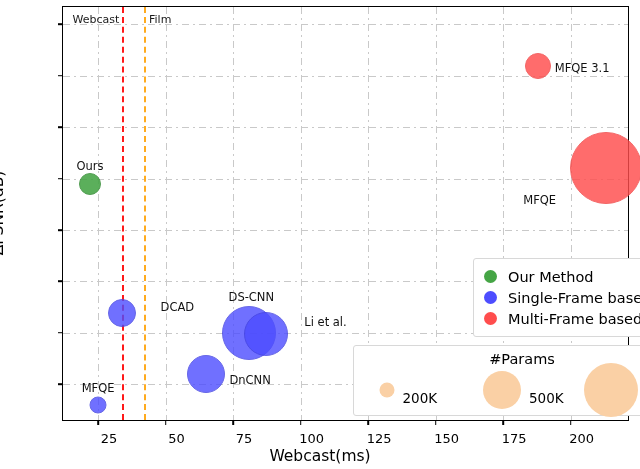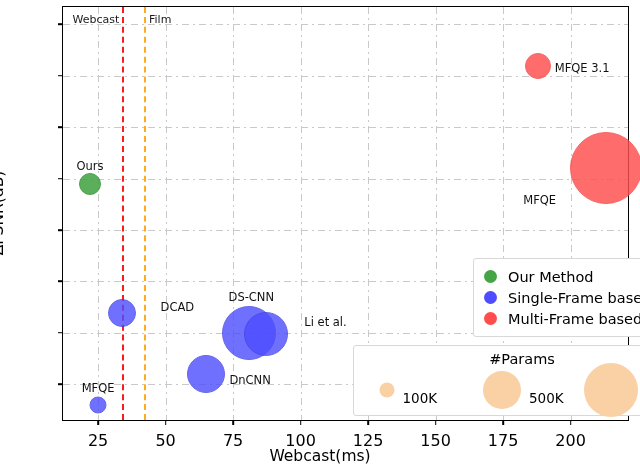--- a/index.html
+++ b/index.html
@@ -74,23 +74,24 @@
   .point-label {
     position: absolute;
     font-size: 11.5px;
     color: #111111;
     white-space: nowrap;
   }
 
   
   .ytick, .xtick {
     position: absolute;
-    font-size: 16px;
+    font-size: 13px;
     color: #000000;
     white-space: nowrap;
+    margin-left: 11px;
   }
   .xtick { transform: translateX(-50%); }
   .tickmark-y, .tickmark-x {
     position: absolute;
     background: #000000;
   }
   .tickmark-y { width: 5px; height: 1.6px; left: -5px; transform: translateY(-50%); }
   .tickmark-x { height: 5px; width: 1.6px; top: 100%; transform: translateX(-50%); }
 
   #ylabel {
@@ -259,20 +260,20 @@
         </div>
         <div class="row">
           <span class="swatch" style="background: rgb(255, 77, 77);"></span>
           <span class="txt">Multi-Frame based</span>
         </div>
       </div>
 
     <div id="size-legend">
       <div class="title">#Params</div>
     <div class="sbub" style="left: 33px; top: 44px; width: 15px; height: 15px; background: rgb(250, 208, 165);"></div>
-        <div class="slab" style="left: 48.5px; top: 52px;">100K</div>
+        <div class="slab" style="left: 48.5px; top: 52px;">200K</div>
         <div class="sbub" style="left: 148px; top: 44px; width: 38px; height: 38px; background: rgb(250, 208, 165);"></div>
         <div class="slab" style="left: 175px; top: 52px;">500K</div>
         <div class="sbub" style="left: 257px; top: 44px; width: 54px; height: 54px; background: rgb(250, 208, 165);"></div>
       </div>
   </div>
 
 </div>
 
 </body></html>

